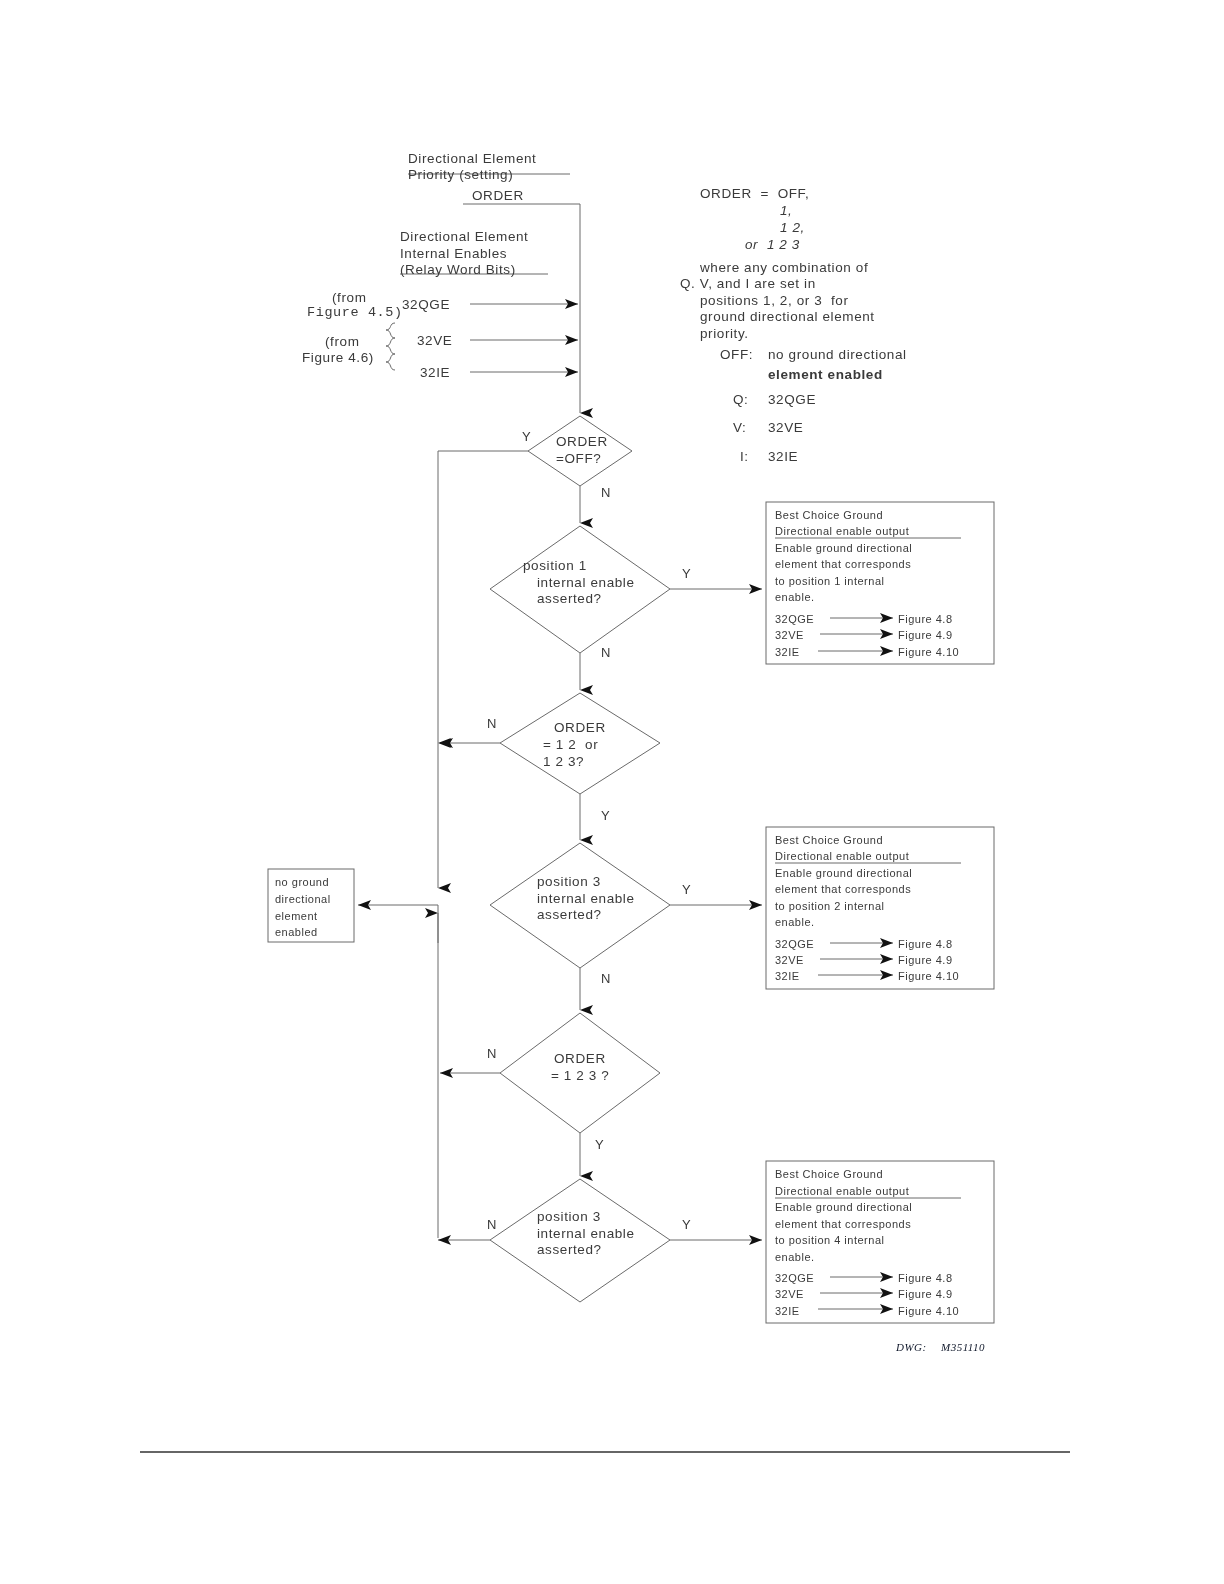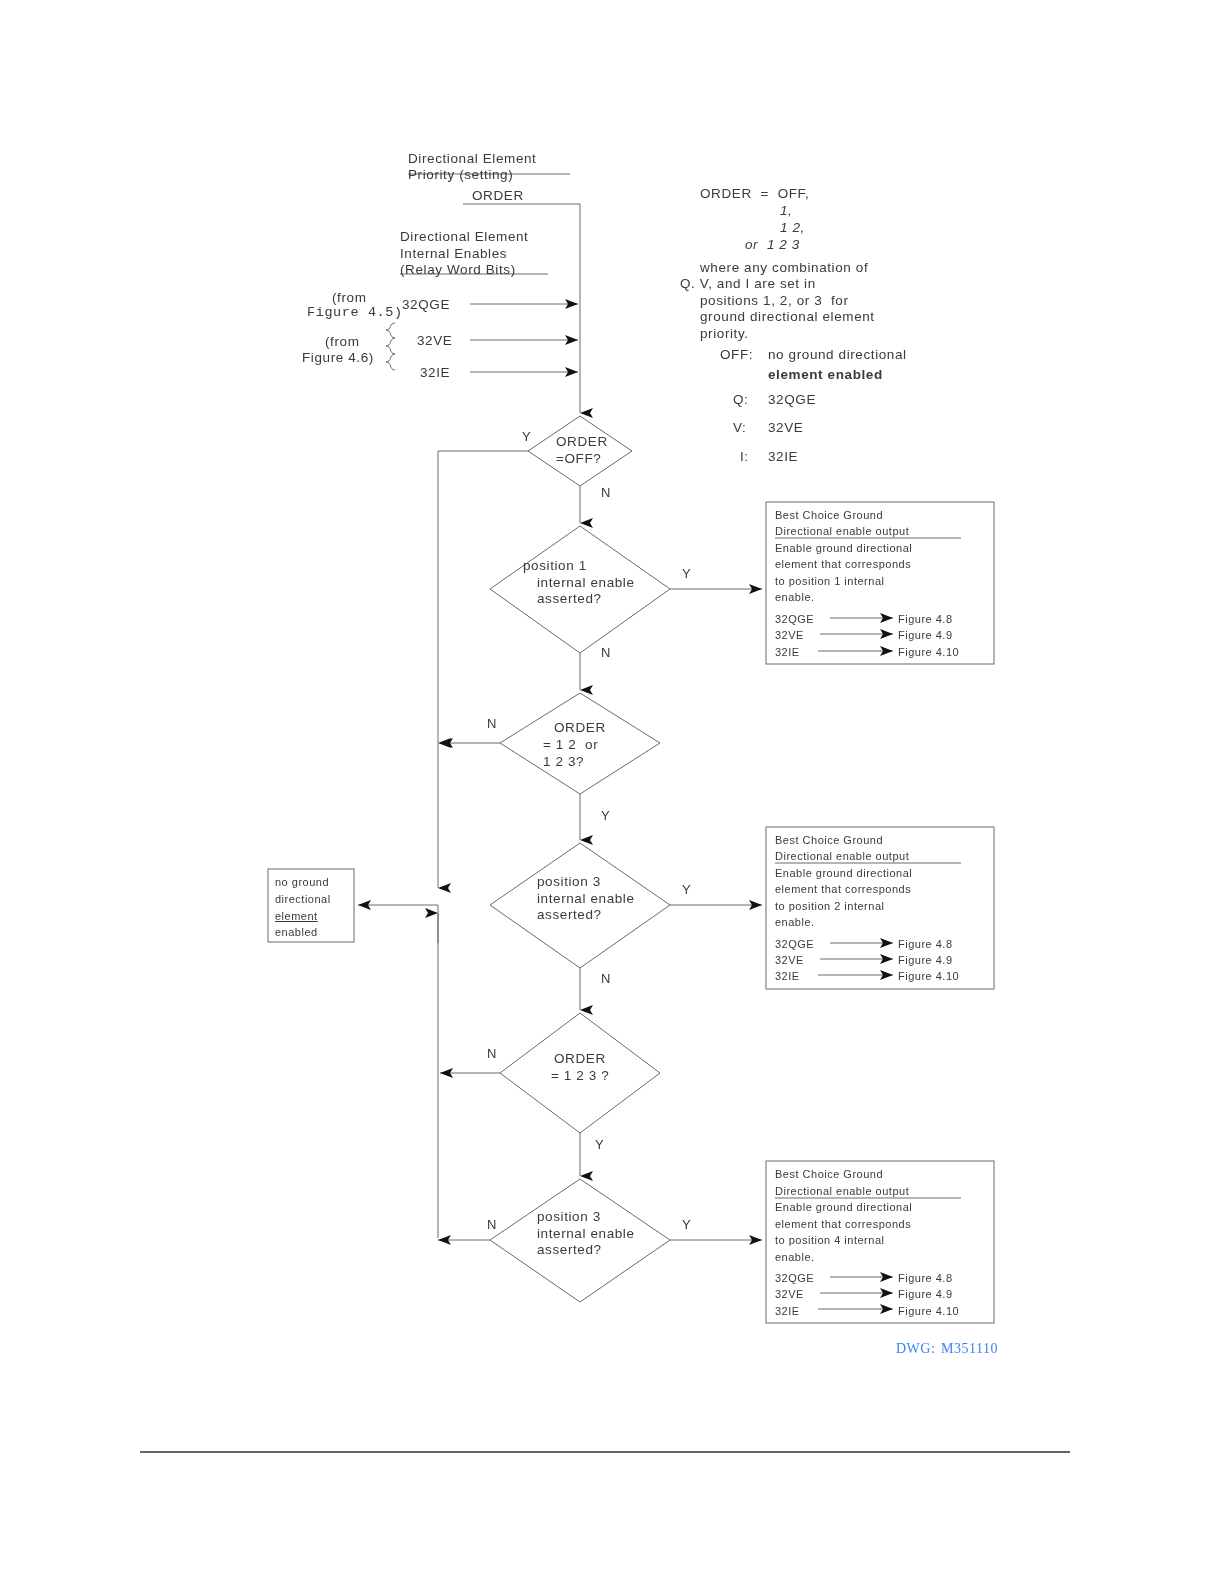--- a/index.html
+++ b/index.html
@@ -41,22 +41,23 @@
     position: absolute;
     font-size: 11px;
     line-height: 16px;
     letter-spacing: 0.5px;
     color: #3a3a3a;
     white-space: pre;
   }
   .dwg {
     position: absolute;
     font-family: "Liberation Serif", serif;
-    font-size: 14px;
-    color: #3b82f6;
+    font-style: italic;
+    font-size: 11px;
+    color: #0f172a;
     letter-spacing: 0.5px;
     white-space: pre;
   }
   .yn {
     position: absolute;
     font-size: 13px;
     color: #3a3a3a;
     letter-spacing: 0.5px;
   }
 </style>
@@ -228,21 +229,21 @@
   <div class="yn" style="left:595px; top:1129px;">Y</div>
 
   <div class="txt" style="left:537px; top:1201px;">position 3</div>
   <div class="txt" style="left:537px; top:1218px;">internal enable</div>
   <div class="txt" style="left:537px; top:1234px;">asserted?</div>
   <div class="yn" style="left:682px; top:1209px;">Y</div>
   <div class="yn" style="left:487px; top:1209px;">N</div>
 
   <div class="box-text" style="left:275px; top:866px;">no ground</div>
   <div class="box-text" style="left:275px; top:883px;">directional</div>
-  <div class="box-text" style="left:275px; top:900px;text-decoration:underline;">element</div>
+  <div class="box-text" style="left:275px; top:900px;">element</div>
   <div class="box-text" style="left:275px; top:916px;">enabled</div>
 
   <div class="box-text" style="left:775px; top:499px;">Best Choice Ground</div>
   <div class="box-text" style="left:775px; top:515px;">Directional enable output</div>
   <div class="box-text" style="left:775px; top:532px;">Enable ground directional</div>
   <div class="box-text" style="left:775px; top:548px;">element that corresponds</div>
   <div class="box-text" style="left:775px; top:565px;">to position 1 internal</div>
   <div class="box-text" style="left:775px; top:581px;">enable.</div>
   <div class="box-text" style="left:775px; top:603px;">32QGE</div>
   <div class="box-text" style="left:898px; top:603px;">Figure 4.8</div>

